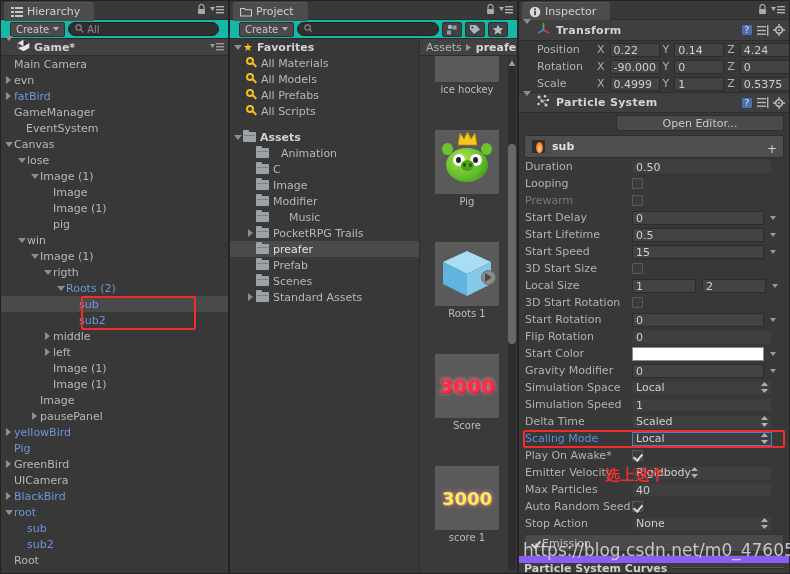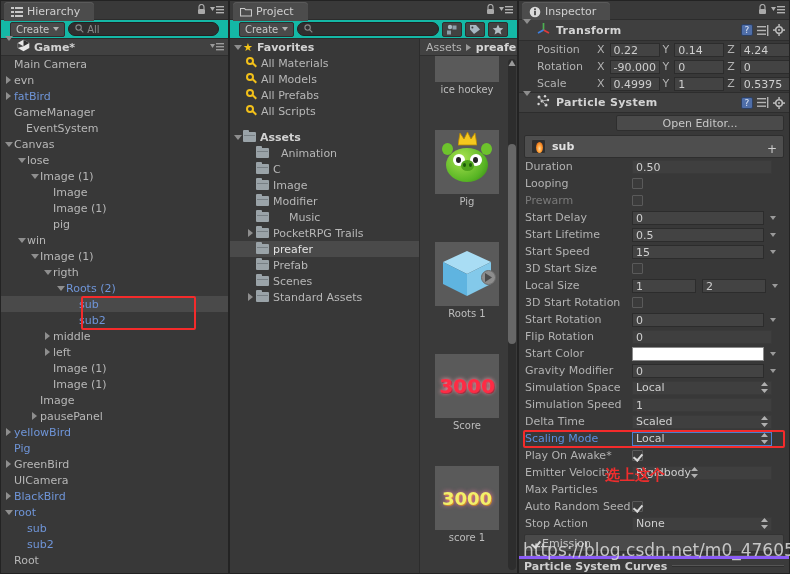--- a/index.html
+++ b/index.html
@@ -100,21 +100,21 @@
   .chk.on:after{content:"";position:absolute;left:2px;top:1px;width:4px;height:7px;border:solid #d8d8d8;border-width:0 2px 2px 0;transform:rotate(40deg);}
   .dropArrow{width:0;height:0;border-left:3px solid transparent;border-right:3px solid transparent;border-top:4px solid #9a9a9a;margin-left:3px;}
   .updown{width:7px;height:11px;display:block;}
   .moduleName{height:23px;background:#4e4e4e;border:1px solid #2e2e2e;border-radius:2px;margin:4px 5px 0 5px;display:flex;align-items:center;gap:6px;padding:0 6px;position:relative;}
   .modIcon{width:15px;height:15px;background:#2e2e2e;border:1px solid #505050;border-radius:2px;position:relative;overflow:hidden;}
   .modIcon b{position:absolute;left:4px;top:2px;width:7px;height:11px;border-radius:50%;background:radial-gradient(ellipse at 50% 60%,#ffd9a0 0%,#ff9a2e 45%,#c0450c 100%);}
   .plus{position:absolute;right:6px;bottom:3px;color:#cfcfcf;font-size:12px;line-height:10px;}
   .modrow{height:18px;background:#4a4a4a;border:1px solid #333;border-radius:2px;margin:2px 5px 0 5px;display:flex;align-items:center;gap:0;padding:0 6px;}
   .modrow .mlbl{color:#c4c4c4;font-size:11px;}
   .openEditor{height:16px;background:#4a4a4a;border:1px solid #2e2e2e;border-radius:2px;color:#c8c8c8;font-size:11px;display:flex;align-items:center;justify-content:center;}
-  .bottombar{position:absolute;left:0;right:0;bottom:0;height:17px;background:#3b3b3b;border-top:3px solid #8b5cf6;display:flex;align-items:center;padding:0 5px;}
+  .bottombar{position:absolute;left:0;right:0;bottom:0;height:17px;background:#3b3b3b;border-top:7px solid #8b5cf6;display:flex;align-items:center;padding:0 5px;}
   .bottombar .bl{font-weight:bold;color:#cfcfcf;font-size:11px;white-space:nowrap;}
   .bottombar .ln{flex:1;height:0;border-top:1px solid #555;border-bottom:1px solid #2e2e2e;margin-left:5px;}
 
   .annot{position:absolute;color:#ef2d2d;font-size:15px;font-weight:bold;pointer-events:none;white-space:nowrap;}
   .watermark{position:absolute;color:#dcdcdc;opacity:.85;font-size:17px;white-space:nowrap;pointer-events:none;}
 </style>
 </head>
 <body>
 <div id="root">
 
@@ -903,20 +903,23 @@
               <span>Rigidbody</span>
               <span class="updown"><svg width="7" height="11" viewBox="0 0 7 11">
                   <polygon points="3.5,0 7,4 0,4" fill="#b0b0b0"></polygon>
                   <polygon points="3.5,11 7,7 0,7" fill="#b0b0b0"></polygon>
                 </svg></span>
             </span>
           </span>
         </div>
         <div class="prow" id="prow-max-particles">
           <span class="pname">Max Particles</span>
+          <span class="fields">
+            <span class="inp flat" style="width:140px">40</span>
+          </span>
         </div>
         <div class="prow" id="prow-auto-random-seed">
           <span class="pname">Auto Random Seed</span>
           <span class="fields">
             <span class="chk on"></span>
           </span>
         </div>
         <div class="prow" id="prow-stop-action">
           <span class="pname">Stop Action</span>
           <span class="fields">

